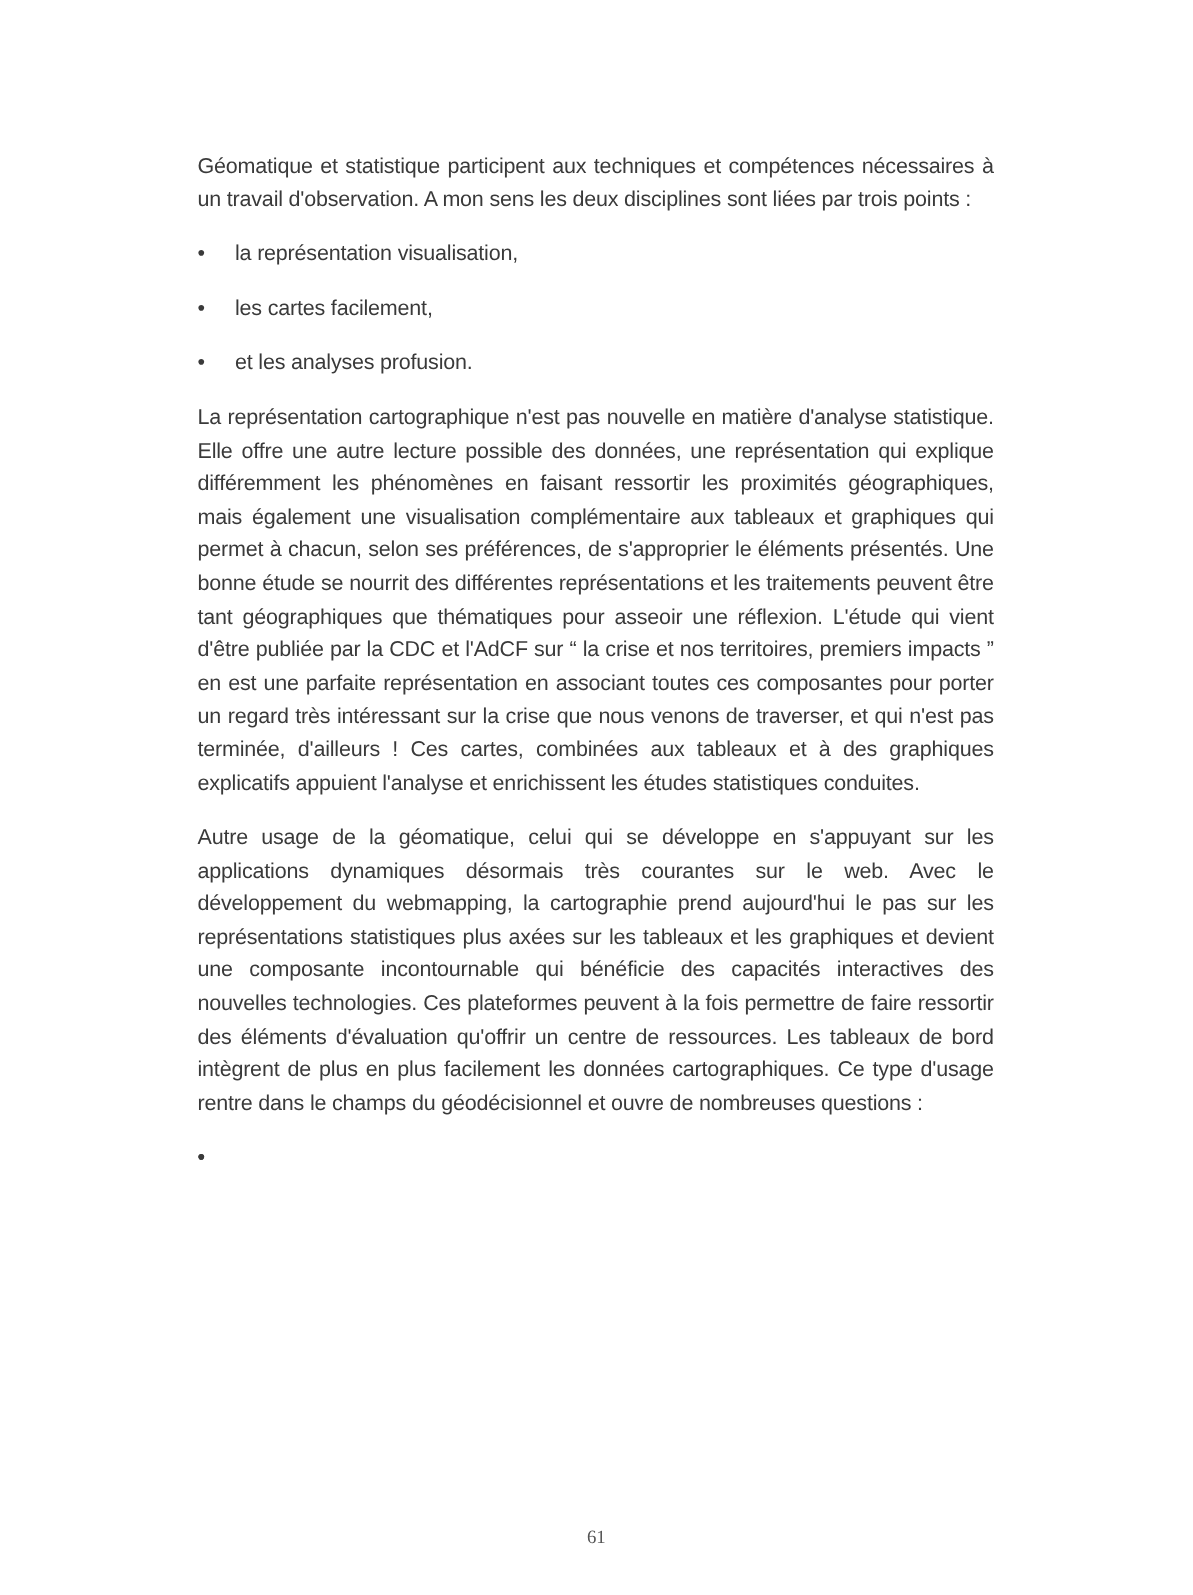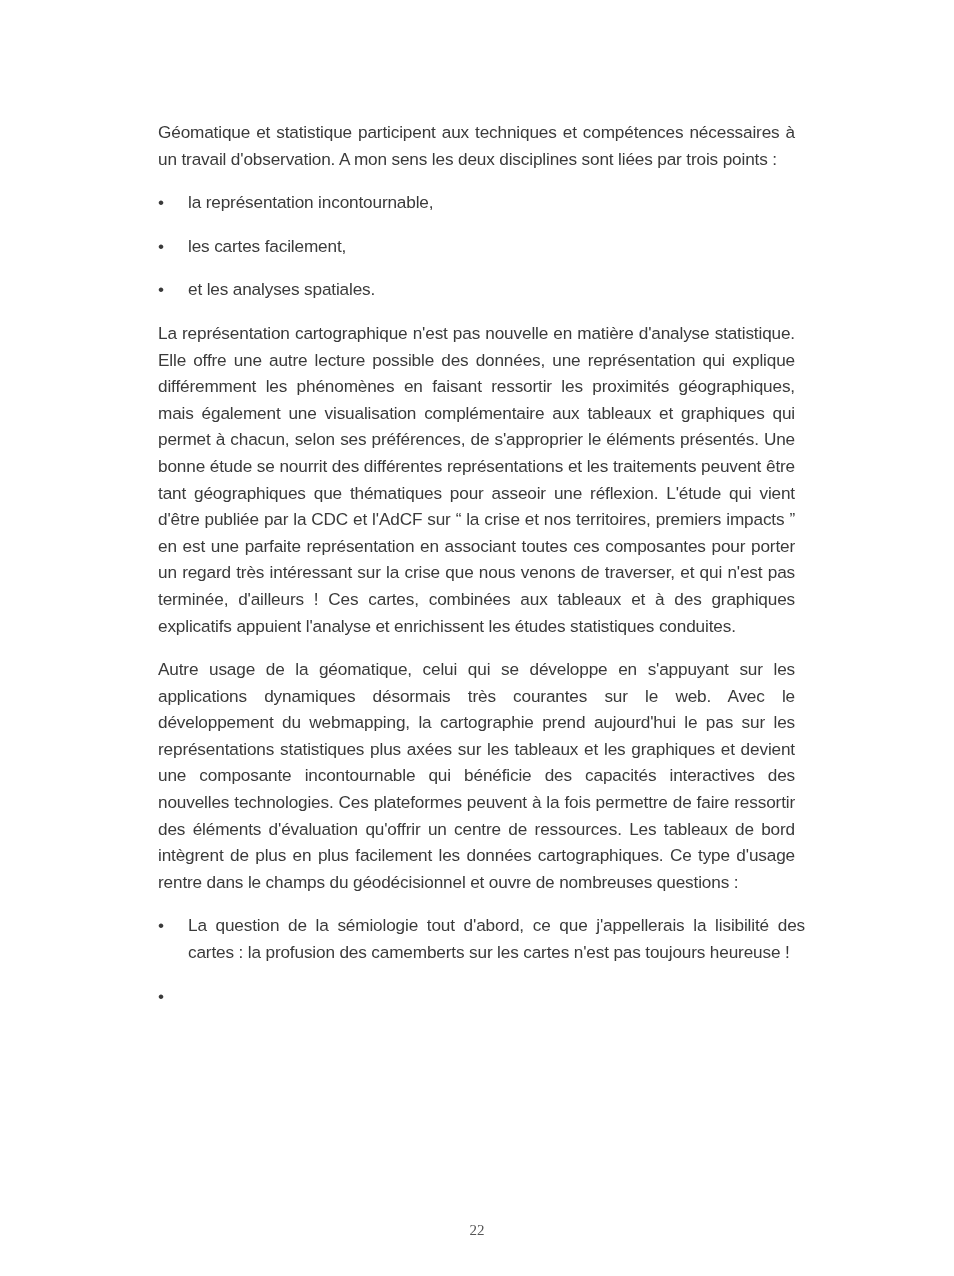--- a/index.html
+++ b/index.html
@@ -29,41 +29,40 @@
 </head>
 <body>
 
 <div class="page">
   <div class="content">
     <p class="para">Géomatique et statistique participent aux techniques et compétences nécessaires à un travail d'observation. A mon sens les deux disciplines sont liées par trois points :</p>
 
     <ul class="short-list">
       <li>
         <span class="bullet">•</span>
-        <span>la représentation incontournable,</span>
+        <span>la représentation visualisation,</span>
       </li>
       <li>
         <span class="bullet">•</span>
         <span>les cartes facilement,</span>
       </li>
       <li>
         <span class="bullet">•</span>
-        <span>et les analyses spatiales.</span>
+        <span>et les analyses profusion.</span>
       </li>
     </ul>
 
     <p class="para">La représentation cartographique n'est pas nouvelle en matière d'analyse statistique. Elle offre une autre lecture possible des données, une représentation qui explique différemment les phénomènes en faisant ressortir les proximités géographiques, mais également une visualisation complémentaire aux tableaux et graphiques qui permet à chacun, selon ses préférences, de s'approprier le éléments présentés. Une bonne étude se nourrit des différentes représentations et les traitements peuvent être tant géographiques que thématiques pour asseoir une réflexion. L'étude qui vient d'être publiée par la CDC et l'AdCF sur “ la crise et nos territoires, premiers impacts  ” en est une parfaite représentation en associant toutes ces composantes pour porter un regard très intéressant sur la crise que nous venons de traverser, et qui n'est pas terminée, d'ailleurs ! Ces cartes, combinées aux tableaux et à des graphiques explicatifs appuient l'analyse et enrichissent les études statistiques conduites.</p>
 
     <p class="para">Autre usage de la géomatique, celui qui se développe en s'appuyant sur les applications dynamiques désormais très courantes sur le web. Avec le développement du webmapping, la cartographie prend aujourd'hui le pas sur les représentations statistiques plus axées sur les tableaux et les graphiques et devient une composante incontournable qui bénéficie des capacités interactives des nouvelles technologies. Ces plateformes peuvent à la fois permettre de faire ressortir des éléments d'évaluation qu'offrir un centre de ressources. Les tableaux de bord intègrent de plus en plus facilement les données cartographiques. Ce type d'usage rentre dans le champs du géodécisionnel et ouvre de nombreuses questions :</p>
 
     <ul class="long-list">
       <li class="wide">
         <span class="bullet">•</span>
-        <span>La question de la sémiologie  tout d'abord, ce que j'appellerais la lisibilité des cartes : la profusion des camemberts sur les cartes n'est pas toujours heureuse !</span>
       </li>
       <li>
         <span class="bullet">•</span>
       </li>
     </ul>
   </div>
 
-  <div class="page-number">22</div>
+  <div class="page-number">61</div>
 </div>
 
 </body></html>

